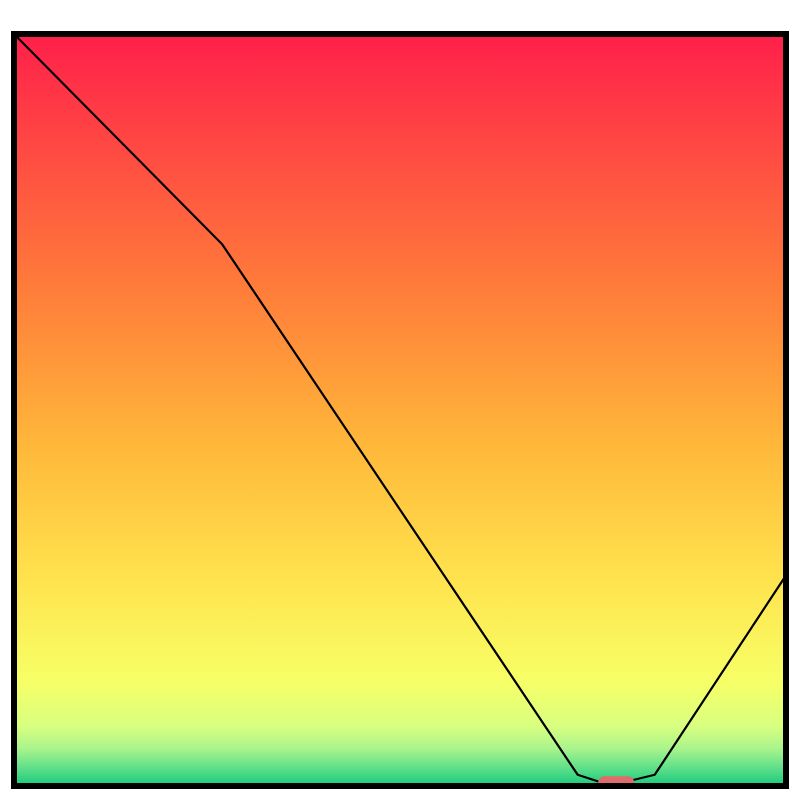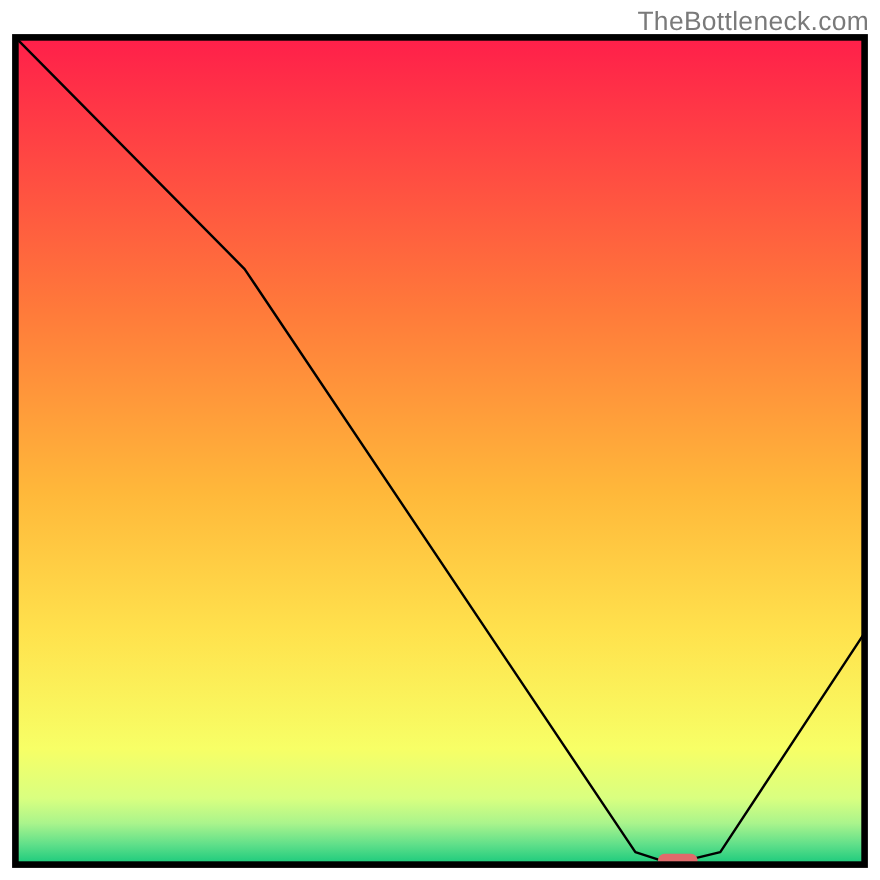--- a/index.html
+++ b/index.html
@@ -32,21 +32,20 @@
     top: 0;
     width: 800px;
     height: 800px;
     display: block;
   }
 </style>
 </head>
 <body>
 
 <div class="wrapper">
-  <div class="watermark">TheBottleneck.com</div>
 
   <svg viewBox="0 0 800 800">
     <defs>
       <linearGradient id="bg-grad" x1="0" y1="0" x2="0" y2="1">
           <stop offset="0%" stop-color="#ff1f4a"></stop>
           <stop offset="33%" stop-color="#ff7a3a"></stop>
           <stop offset="55.00000000000001%" stop-color="#ffb83a"></stop>
           <stop offset="72%" stop-color="#ffe24d"></stop>
           <stop offset="86%" stop-color="#f7ff66"></stop>
           <stop offset="92%" stop-color="#d9ff80"></stop>

